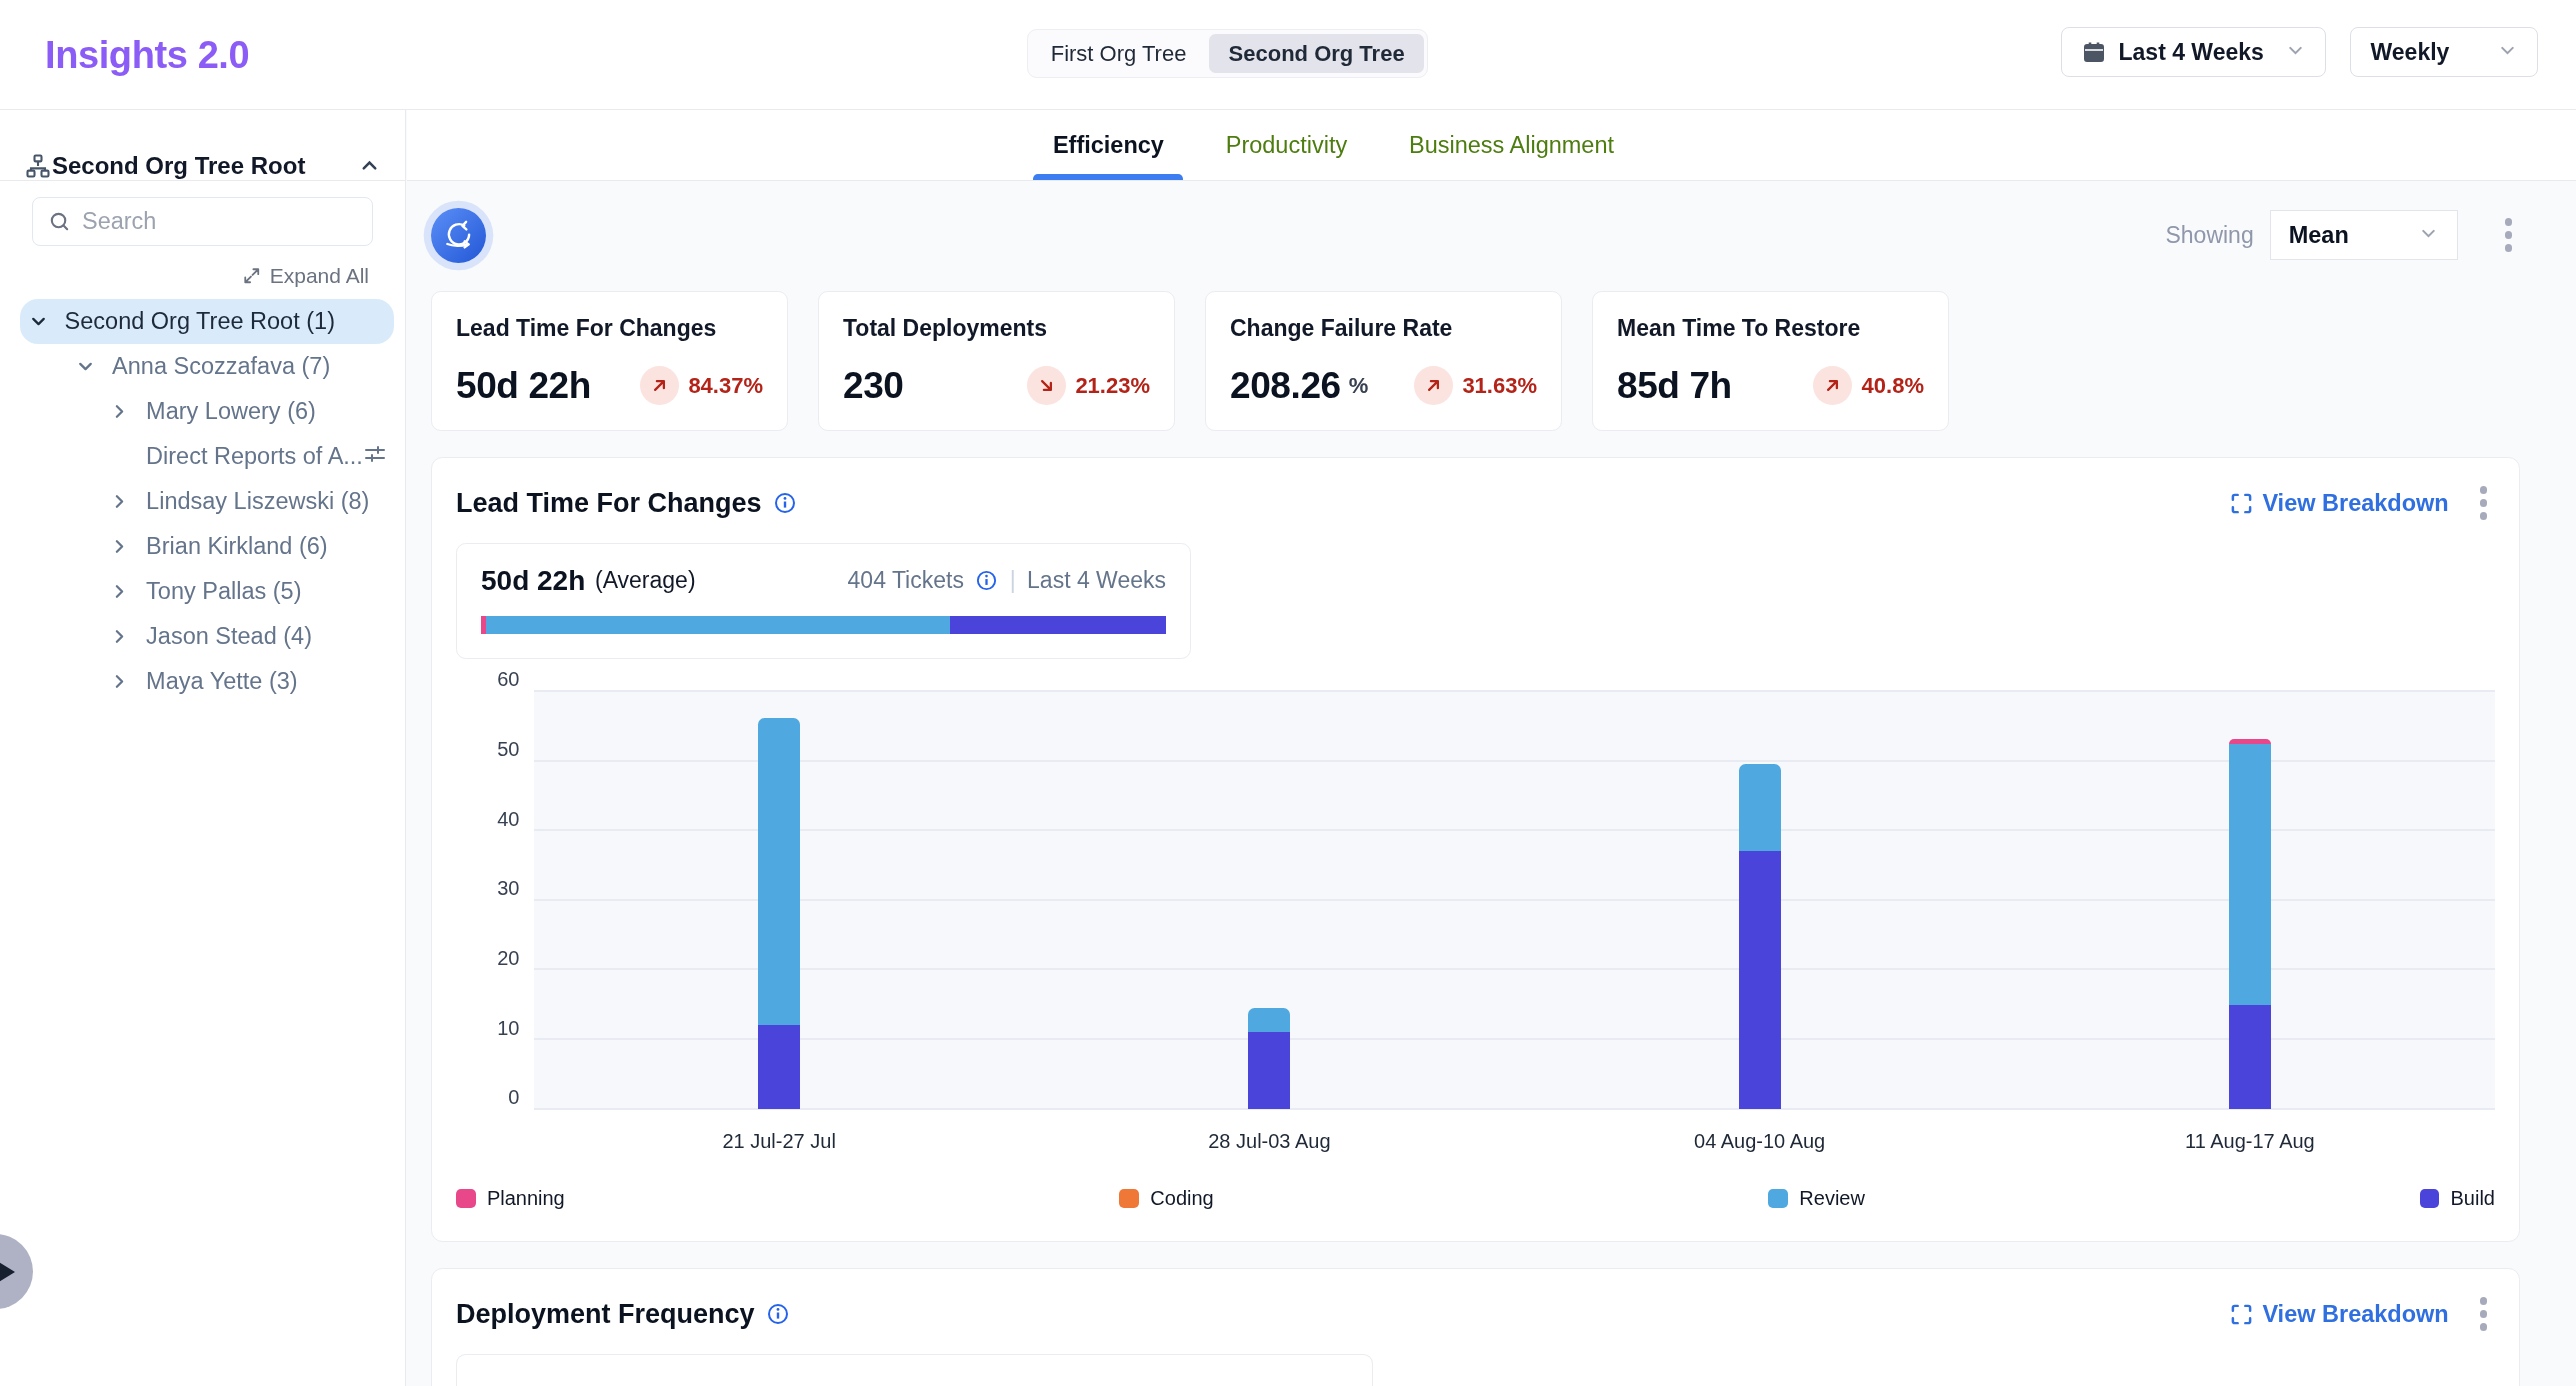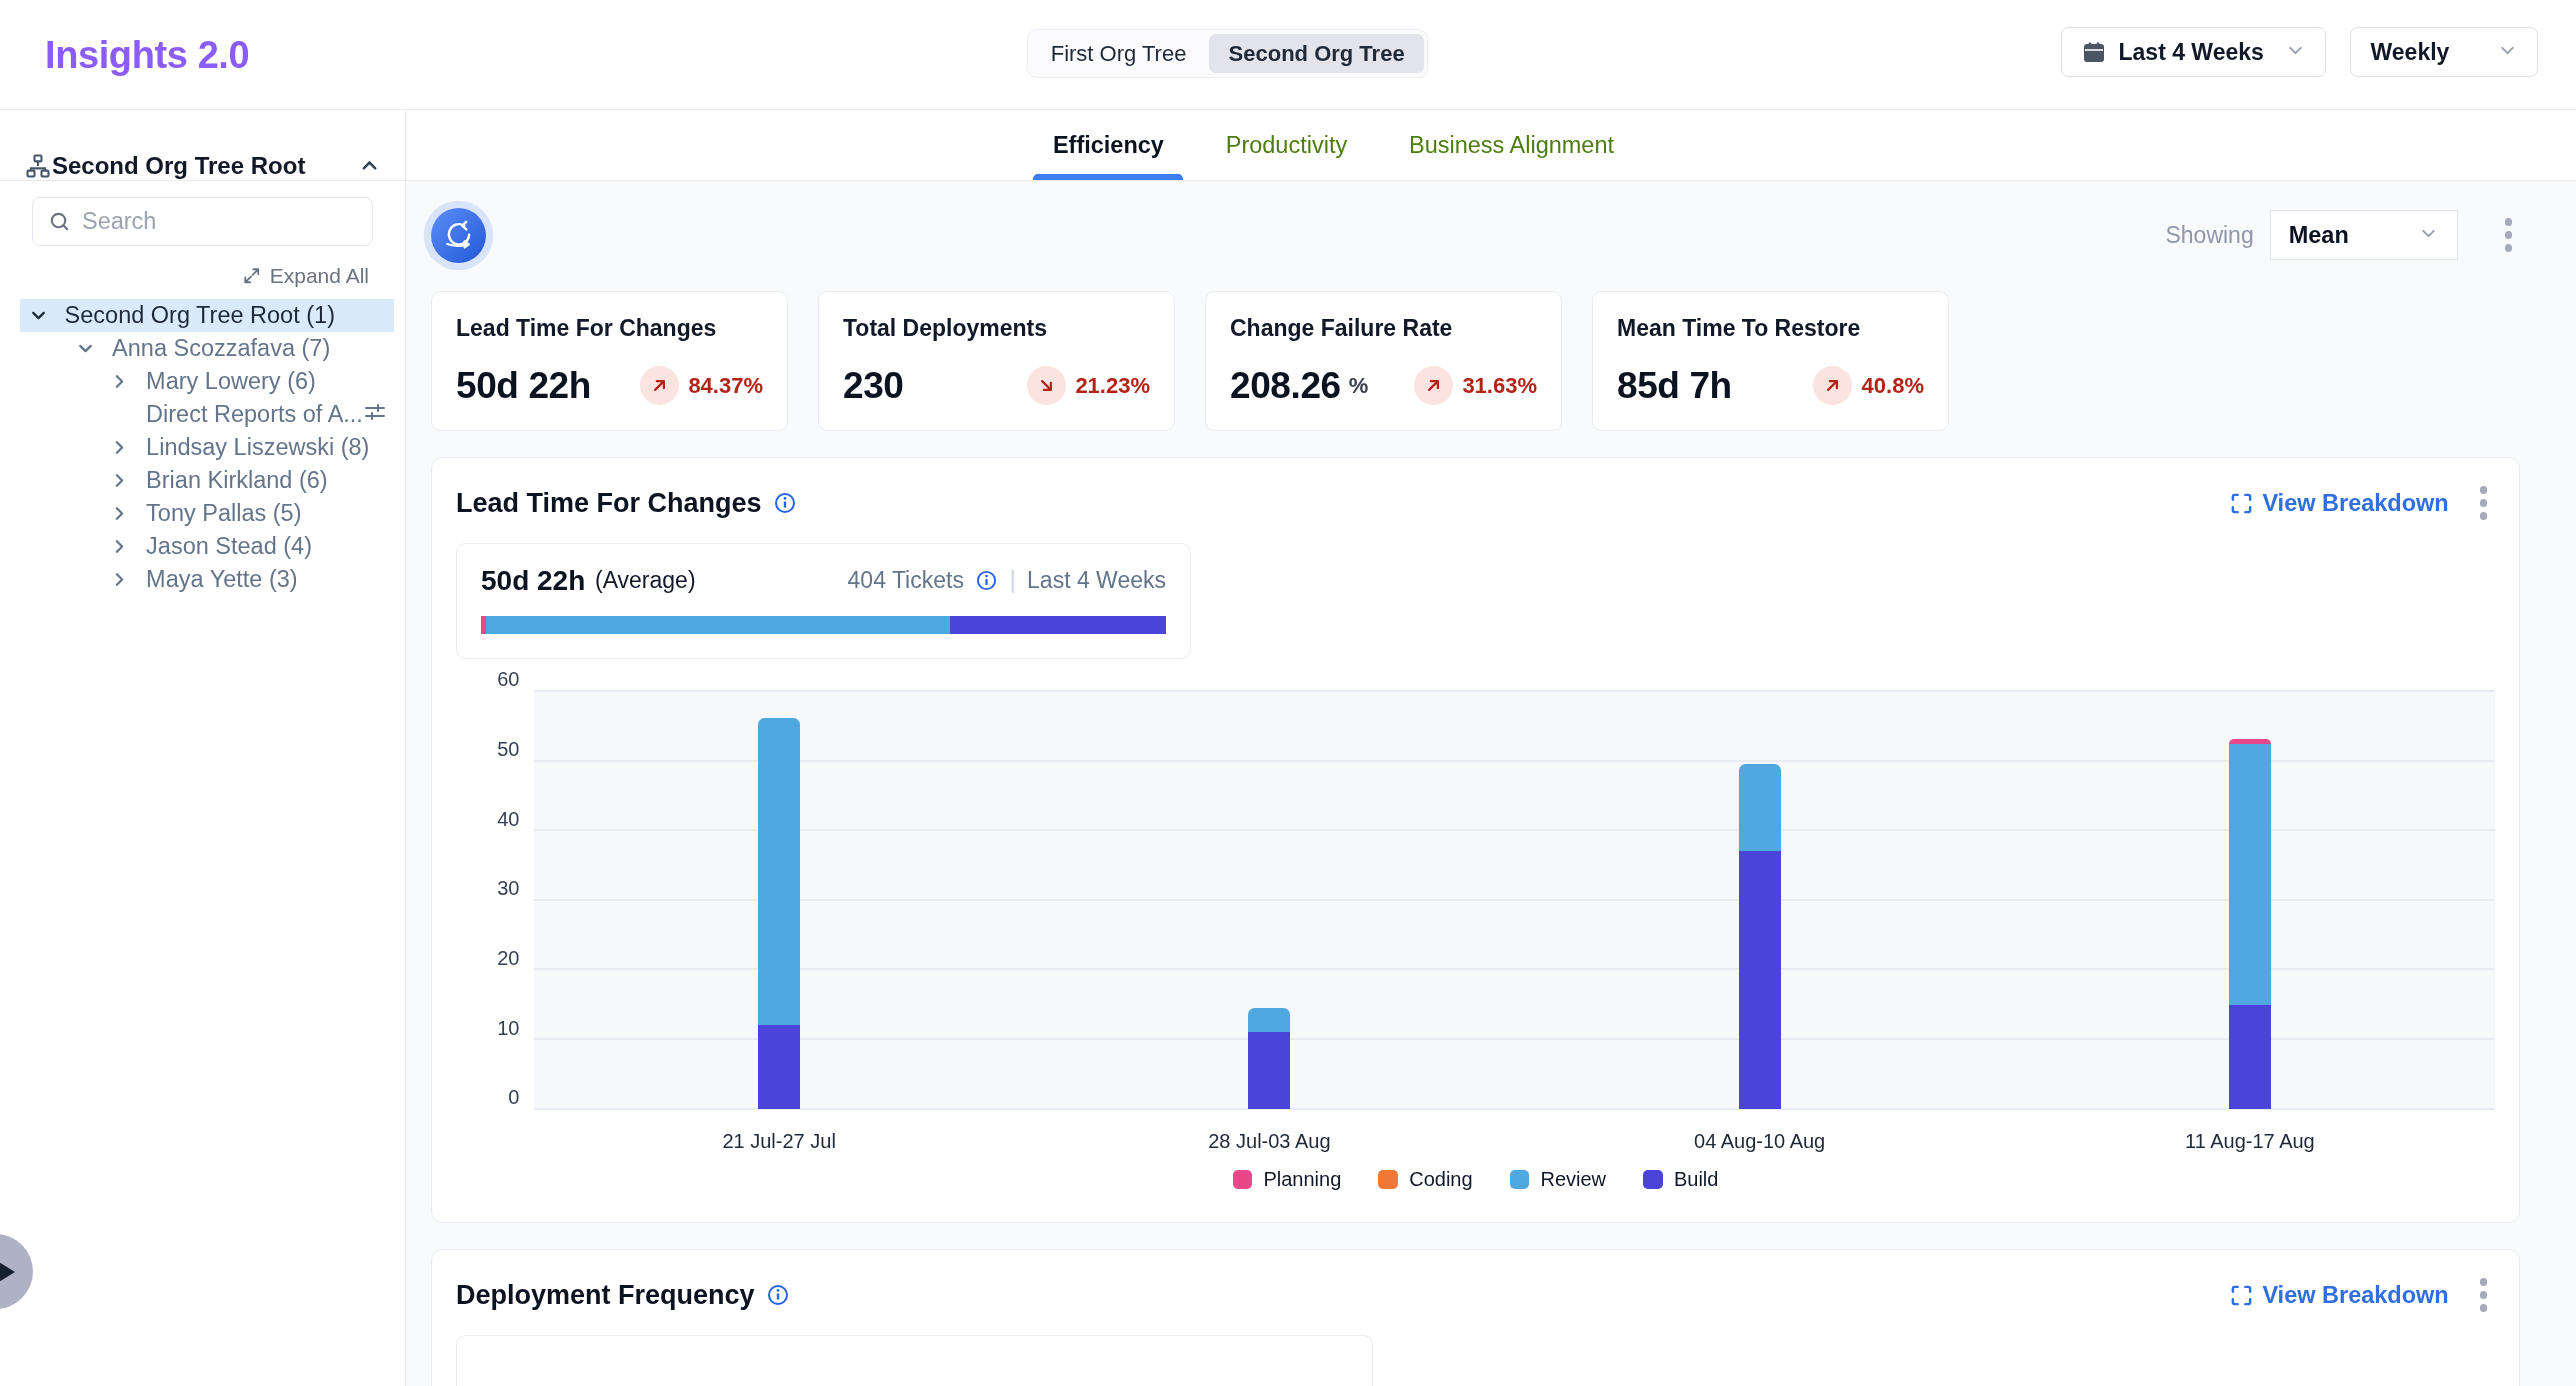--- a/index.html
+++ b/index.html
@@ -32,21 +32,21 @@
   .sidebar-header .sb-title { font-size:24px; font-weight:700; color:#111827; }
   .sidebar-header .collapse { margin-left:auto; color:#334155; }
   .search-box { margin:16px 32px 0 32px; height:49px; border:1.6px solid #E2E8F0; border-radius:8px;
                 display:flex; align-items:center; padding:0 14.6px; gap:11.4px; background:#fff; }
   .search-box input { border:none; outline:none; font-size:23.5px; color:#111827; width:100%;
                       font-family:"Liberation Sans", sans-serif; }
   .search-box input::placeholder { color:#9CA3AF; }
   .expand-all { display:flex; justify-content:flex-end; align-items:center; gap:8px;
                 margin:18px 36px 11.4px 0; color:#6B7280; font-size:21px; cursor:pointer; }
   .tree { margin-top:6.5px; }
-  .tree-row { display:flex; align-items:center; height:33px; margin:0 11.4px 0 19.5px; border-radius:0;
+  .tree-row { display:flex; align-items:center; height:45px; margin:0 11.4px 0 19.5px; border-radius:18px;
               font-size:23.5px; color:#64748B; cursor:pointer; }
   .tree-row.selected { background:#D9EBFA; color:#1E293B; }
   .tree-row .chev { width:24px; display:flex; justify-content:center; flex:0 0 24px; }
   .tree-row .lbl { margin-left:14.6px; white-space:nowrap; }
   .tree-row .trail { margin-left:auto; margin-right:21px; color:#64748B; }
   .lvl0 { padding-left:6.5px; }
   .lvl1 { padding-left:54px; }
   .lvl2 { padding-left:88px; }
   .chev svg { display:block; }
 
@@ -118,21 +118,21 @@
   .chart-wrap { position:relative; margin-top:32px; padding-left:78px; }
   .plot { position:relative; height:418px; background:#F6F8FB; }
   .gridline { position:absolute; left:0; right:0; height:1.6px; background:#E8ECF2; }
   .ytick { position:absolute; right:calc(100% + 14.6px); transform:translateY(-50%); font-size:20px;
            color:#374151; white-space:nowrap; }
   .bar { position:absolute; bottom:0; width:42px; display:flex; flex-direction:column; }
   .bar div { width:100%; }
   .xlabels { position:relative; height:57px; }
   .xlabel { position:absolute; top:21px; transform:translateX(-50%); font-size:20px; color:#1F2937;
             white-space:nowrap; }
-  .legend { display:flex; justify-content:center; gap:37px; margin-top:2px; padding-bottom:6.5px; }
+  .legend { display:flex; justify-content:space-between; gap:37px; margin-top:21px; padding-bottom:6.5px; }
   .legend-item { display:flex; align-items:center; gap:11.4px; font-size:20px; color:#111827; }
   .legend-swatch { width:19.5px; height:19.5px; border-radius:4.9px; }
 
   .df-inner-box { margin-top:18px; width:917px; height:97px; border:1.6px solid #EAECF1;
                   border-radius:9.7px 9.7px 0 0; border-bottom:none; }
 </style>
 </head>
 <body>
 
 <div class="screen">

